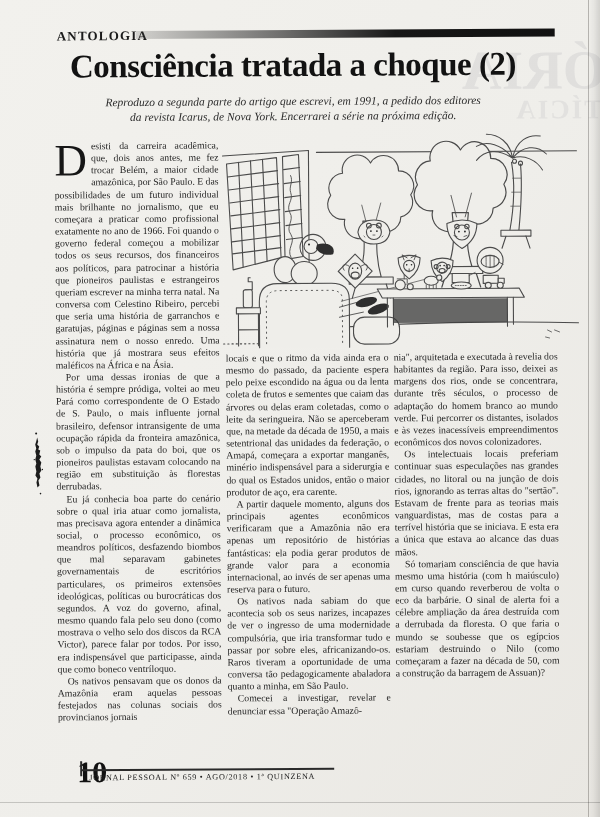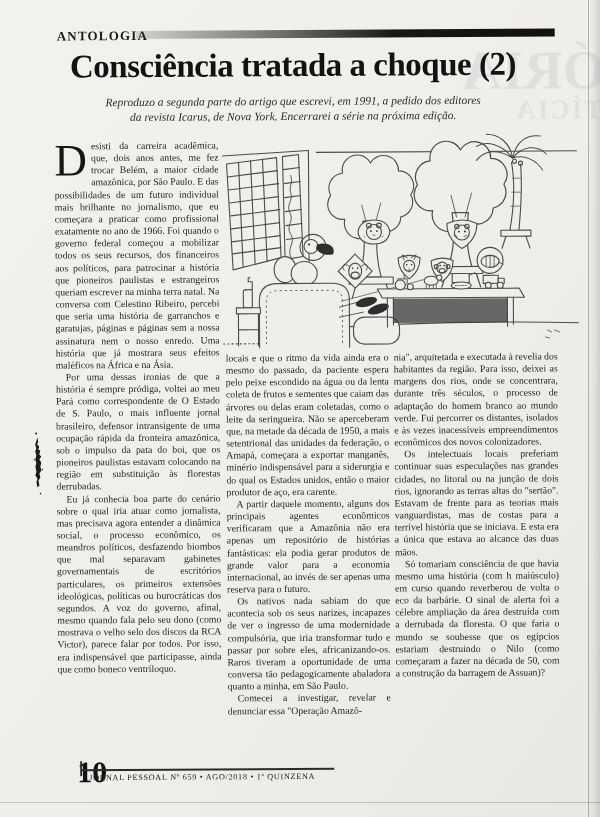--- a/index.html
+++ b/index.html
@@ -263,20 +263,21 @@
         </g>
       </svg>
     </div>
 
     <div class="col col1">
       <p class="noindent">
         <span class="dropcap">D</span><span>esisti da carreira acadêmica, que, dois anos antes, me fez trocar Belém, a maior cidade amazônica, por São Paulo. E das possibilidades de um futuro individual mais brilhante no jornalismo, que eu começara a praticar como profissional exatamente no ano de 1966. Foi quando o governo federal começou a mobilizar todos os seus recursos, dos financeiros aos políticos, para patrocinar a história que pioneiros paulistas e estrangeiros queriam escrever na minha terra natal. Na conversa com Celestino Ribeiro, percebi que seria uma história de garranchos e garatujas, páginas e páginas sem a nossa assinatura nem o nosso enredo. Uma história que já mostrara seus efeitos maléficos na África e na Ásia.</span>
       </p>
       <p>Por uma dessas ironias de que a história é sempre pródiga, voltei ao meu Pará como correspondente de O Estado de S. Paulo, o mais influente jornal brasileiro, defensor intransigente de uma ocupação rápida da fronteira amazônica, sob o impulso da pata do boi, que os pioneiros paulistas estavam colocando na região em substituição às florestas derrubadas.</p>
       <p>Eu já conhecia boa parte do cenário sobre o qual iria atuar como jornalista, mas precisava agora entender a dinâmica social, o processo econômico, os meandros políticos, desfazendo biombos que mal separavam gabinetes governamentais de escritórios particulares, os primeiros extensões ideológicas, políticas ou burocráticas dos segundos. A voz do governo, afinal, mesmo quando fala pelo seu dono (como mostrava o velho selo dos discos da RCA Victor), parece falar por todos. Por isso, era indispensável que participasse, ainda que como boneco ventríloquo.</p>
+      <p>Os nativos pensavam que os donos da Amazônia eram aquelas pessoas festejados nas colunas sociais dos provincianos jornais</p>
     </div>
 
     <div class="col col2">
       <p class="noindent">locais e que o ritmo da vida ainda era o mesmo do passado, da paciente espera pelo peixe escondido na água ou da lenta coleta de frutos e sementes que caiam das árvores ou delas eram coletadas, como o leite da seringueira. Não se aperceberam que, na metade da década de 1950, a mais setentrional das unidades da federação, o Amapá, começara a exportar manganês, minério indispensável para a siderurgia e do qual os Estados unidos, então o maior produtor de aço, era carente.</p>
       <p>A partir daquele momento, alguns dos principais agentes econômicos verificaram que a Amazônia não era apenas um repositório de histórias fantásticas: ela podia gerar produtos de grande valor para a economia internacional, ao invés de ser apenas uma reserva para o futuro.</p>
       <p>Os nativos nada sabiam do que acontecia sob os seus narizes, incapazes de ver o ingresso de uma modernidade compulsória, que iria transformar tudo e passar por sobre eles, africanizando-os. Raros tiveram a oportunidade de uma conversa tão pedagogicamente abaladora quanto a minha, em São Paulo.</p>
       <p>Comecei a investigar, revelar e denunciar essa "Operação Amazô-</p>
     </div>
 
     <div class="col col3">

